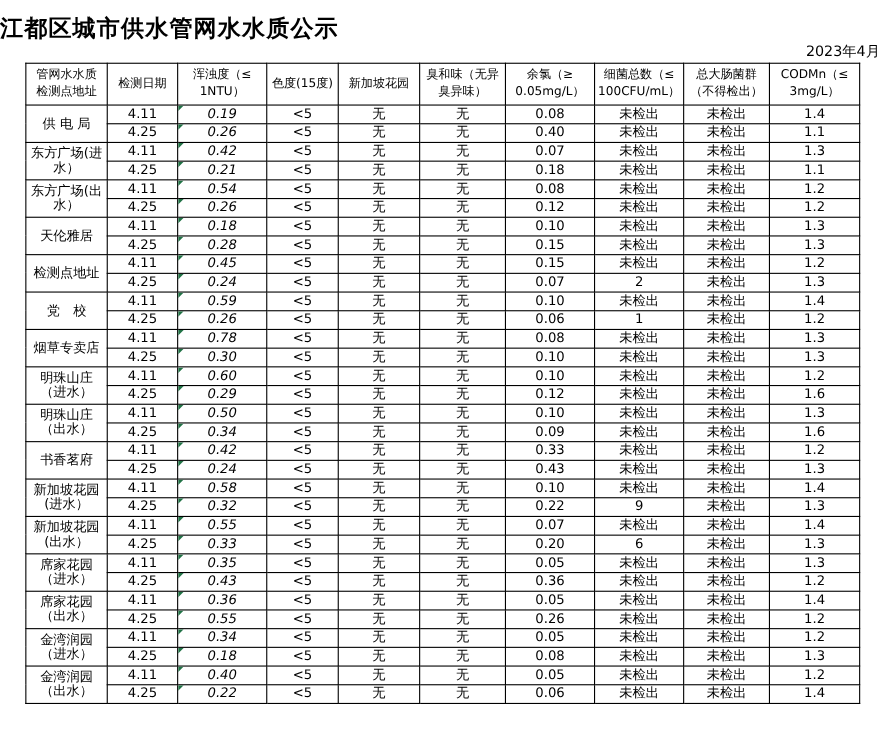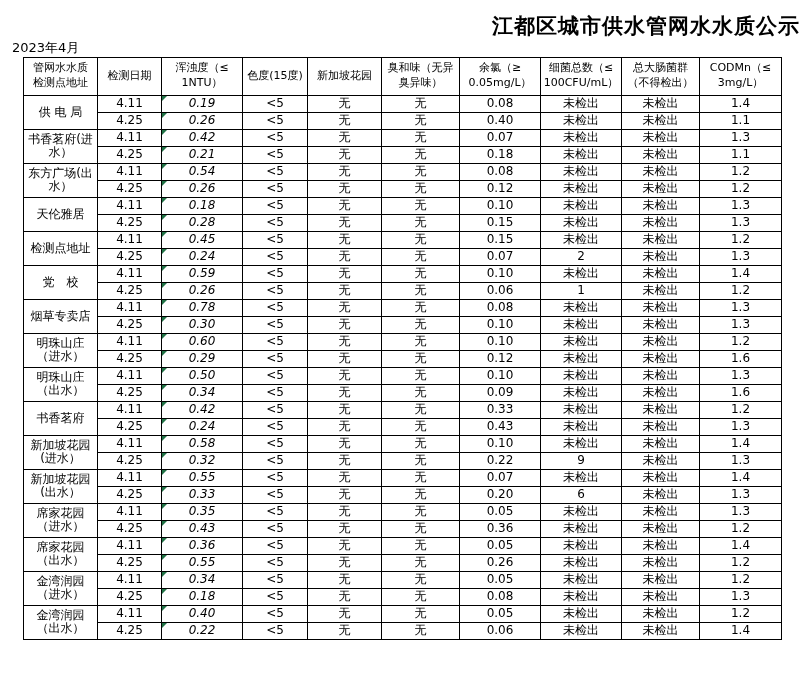--- a/index.html
+++ b/index.html
@@ -7,28 +7,28 @@
     margin: 0; padding: 0;
     width: 800px; height: 683px;
     background: #ffffff;
     color: #000000;
     font-family: "DejaVu Sans", sans-serif;
     overflow: hidden;
   }
   .page { width: 800px; }
   .title {
     margin: 12px 0 0 0;
-    text-align: right;
+    text-align: left;
     font-size: 21px;
     font-weight: bold;
     letter-spacing: 1px;
     line-height: 1.4;
   }
   .subtitle {
-    text-align: left;
+    text-align: right;
     font-size: 13px;
     line-height: 1.1;
     margin: 0 0 1px 12px;
   }
   table.wq {
     border-collapse: collapse;
     table-layout: fixed;
     margin-left: 23px;
     background: #ffffff;
   }
@@ -123,21 +123,21 @@
           <td class="flagged">0.26<span class="tri"></span></td>
           <td>&lt;5</td>
           <td>无</td>
           <td>无</td>
           <td>0.40</td>
           <td>未检出</td>
           <td>未检出</td>
           <td>1.1</td>
         </tr>
         <tr>
-          <td rowspan="2" class="loc">书香茗府(进
+          <td rowspan="2" class="loc">东方广场(进
 水）</td>
           <td>4.11</td>
           <td class="flagged">0.42<span class="tri"></span></td>
           <td>&lt;5</td>
           <td>无</td>
           <td>无</td>
           <td>0.07</td>
           <td>未检出</td>
           <td>未检出</td>
           <td>1.3</td>

